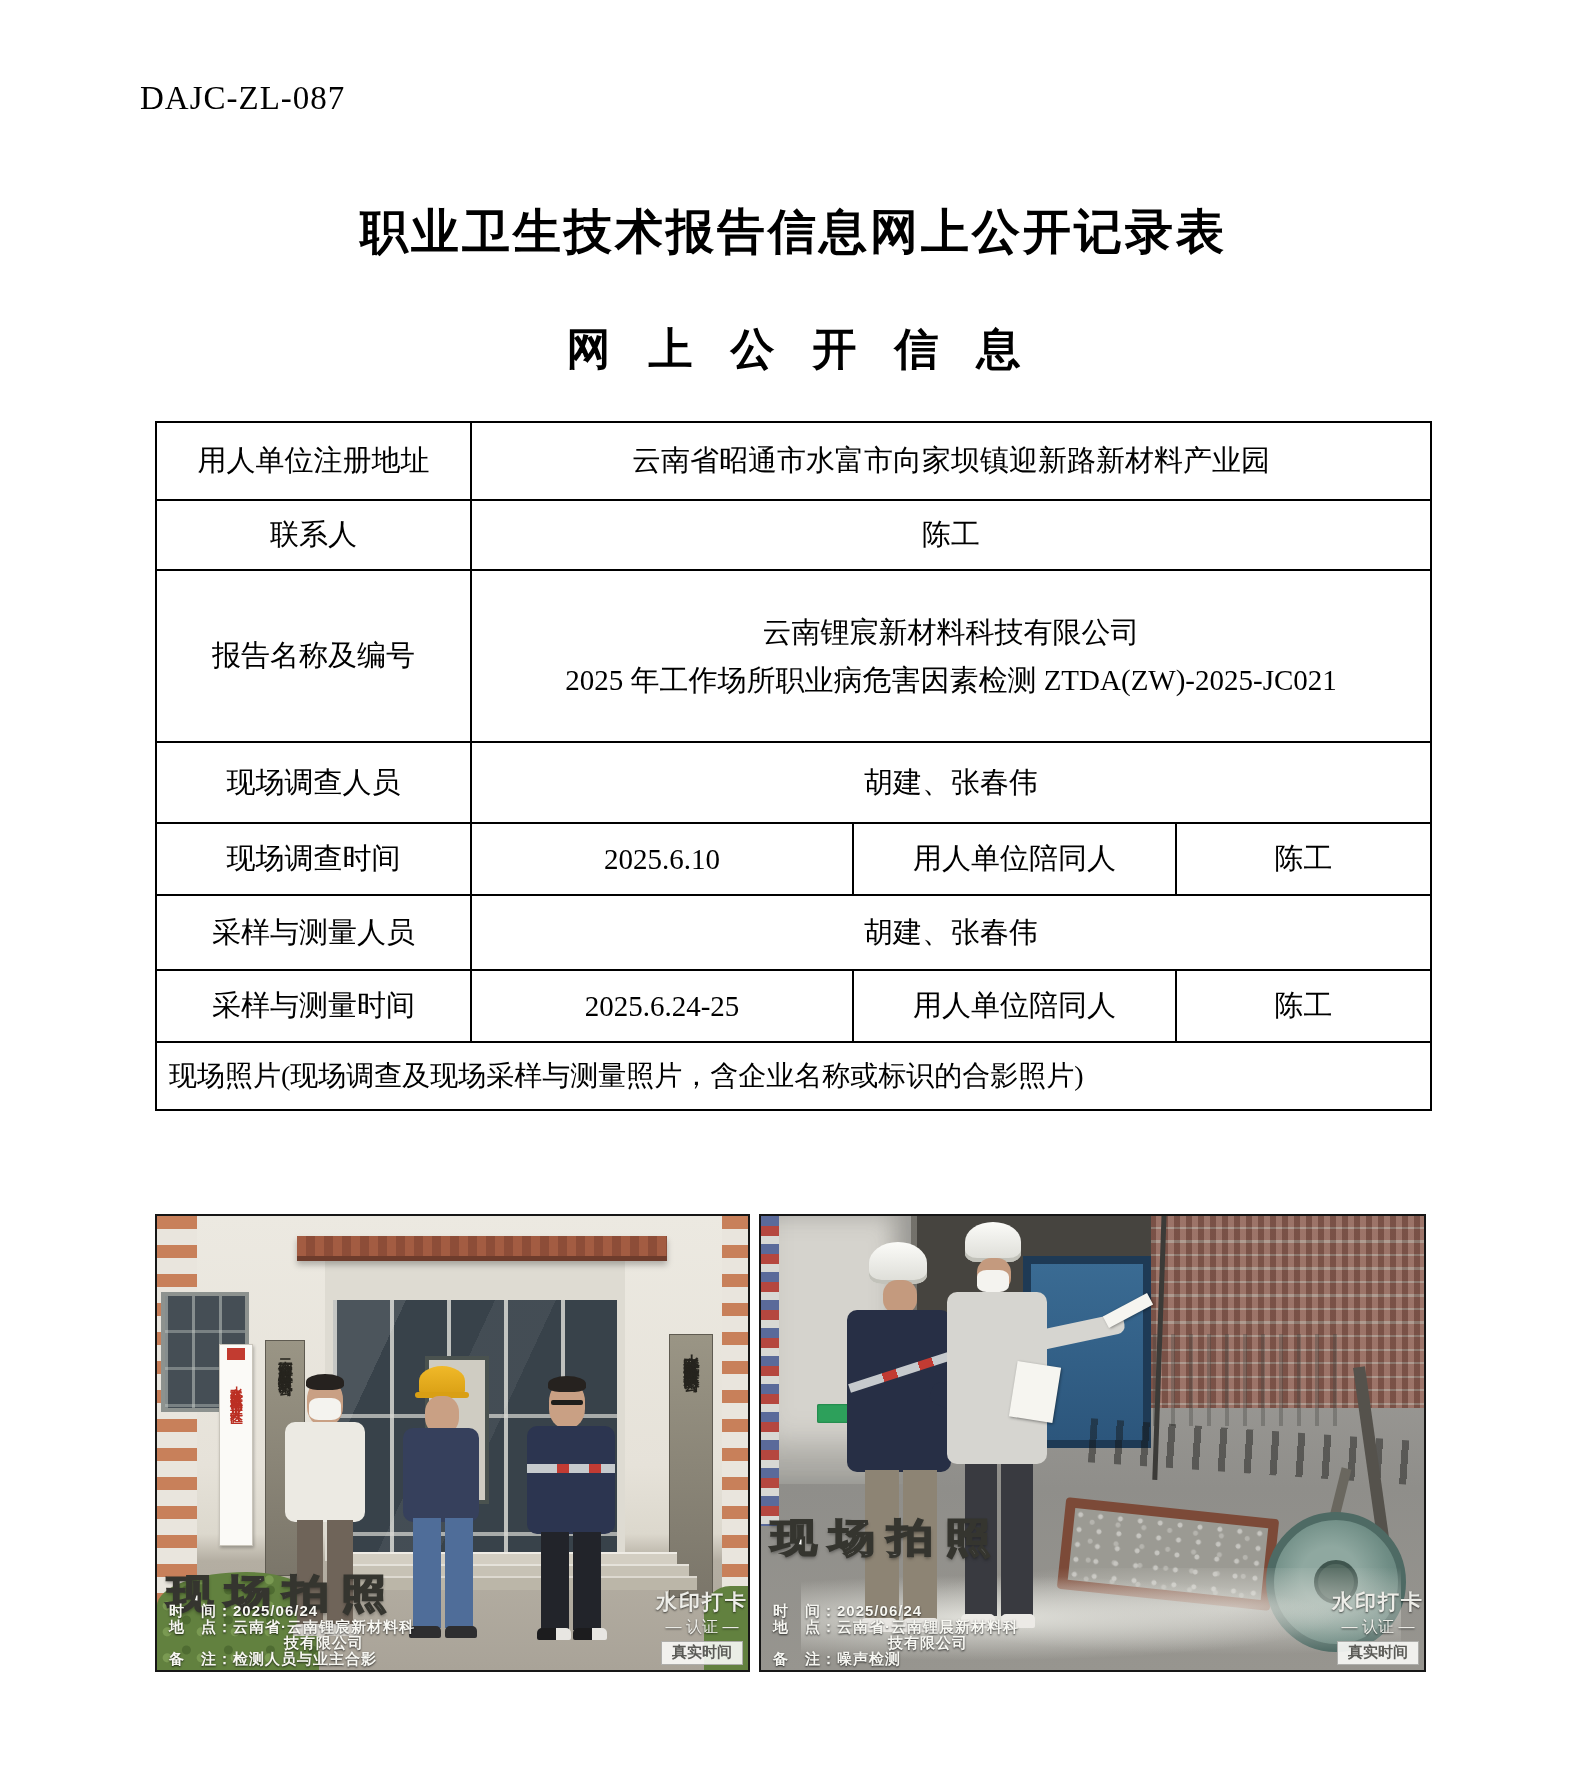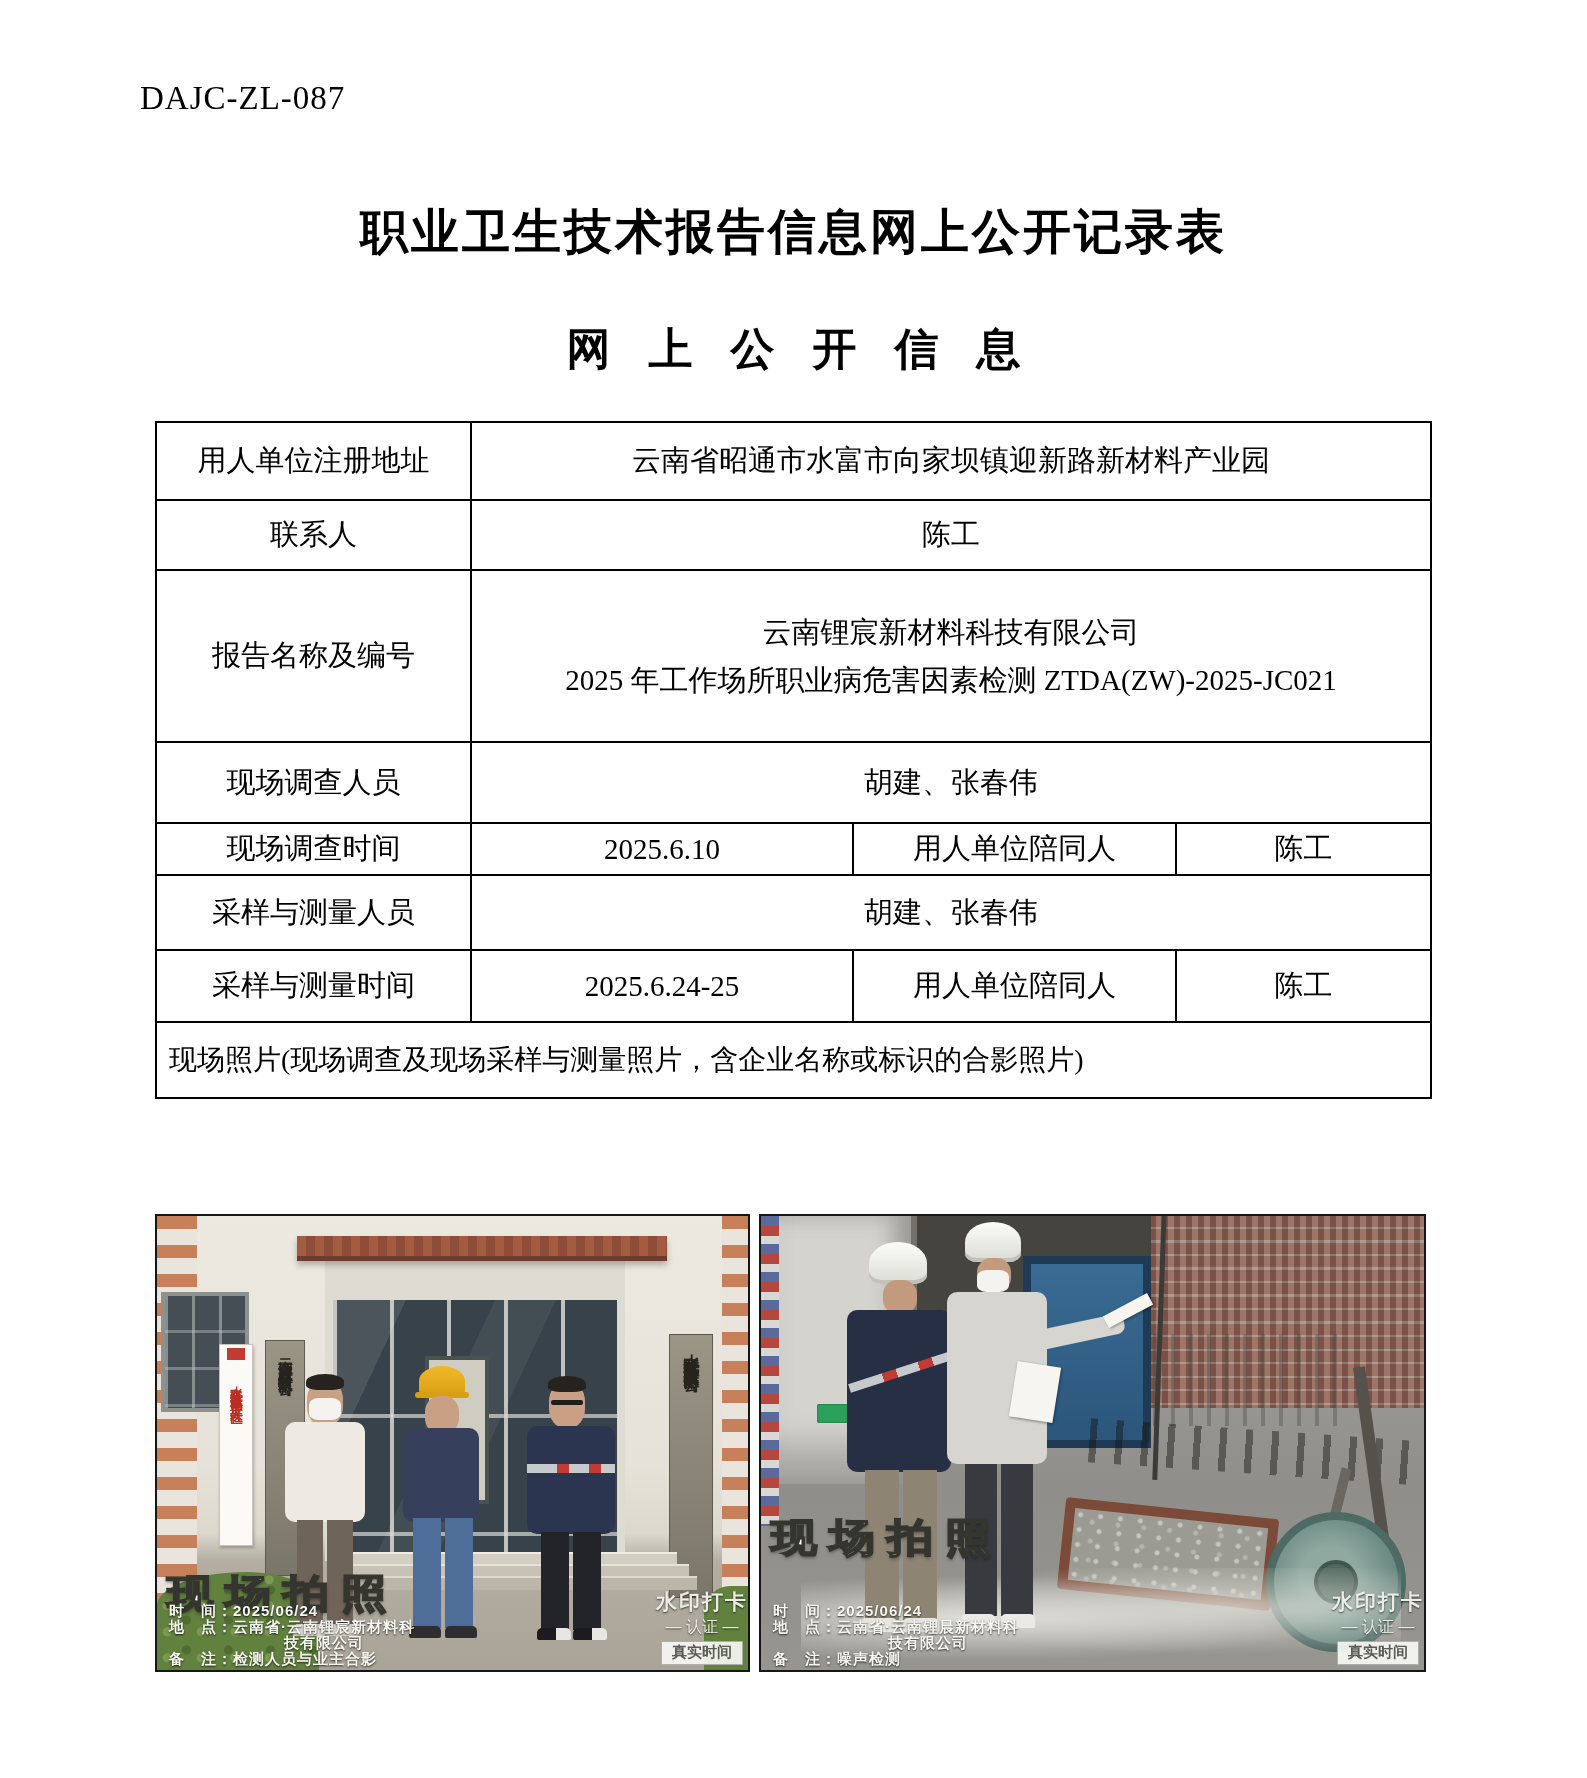--- a/index.html
+++ b/index.html
@@ -166,37 +166,37 @@
       <td>报告名称及编号</td>
       <td colspan="3" class="two-line">
         <div>云南锂宸新材料科技有限公司</div>
         <div>2025 年工作场所职业病危害因素检测 ZTDA(ZW)-2025-JC021</div>
       </td>
     </tr>
     <tr style="height:81px">
       <td>现场调查人员</td>
       <td colspan="3">胡建、张春伟</td>
     </tr>
-    <tr style="height:52px">
+    <tr style="height:72px">
       <td>现场调查时间</td>
       <td>2025.6.10</td>
       <td>用人单位陪同人</td>
       <td>陈工</td>
     </tr>
     <tr style="height:75px">
       <td>采样与测量人员</td>
       <td colspan="3">胡建、张春伟</td>
     </tr>
     <tr style="height:72px">
       <td>采样与测量时间</td>
       <td>2025.6.24-25</td>
       <td>用人单位陪同人</td>
       <td>陈工</td>
     </tr>
-    <tr style="height:76px">
+    <tr style="height:68px">
       <td colspan="4" class="caption-cell">现场照片(现场调查及现场采样与测量照片，含企业名称或标识的合影照片)</td>
     </tr>
   </tbody>
     </table>
 
   <div class="photos">
 
     <div class="photo photo-left">
       <div class="lp-stripes-l"></div>
       <div class="lp-stripes-r"></div>

